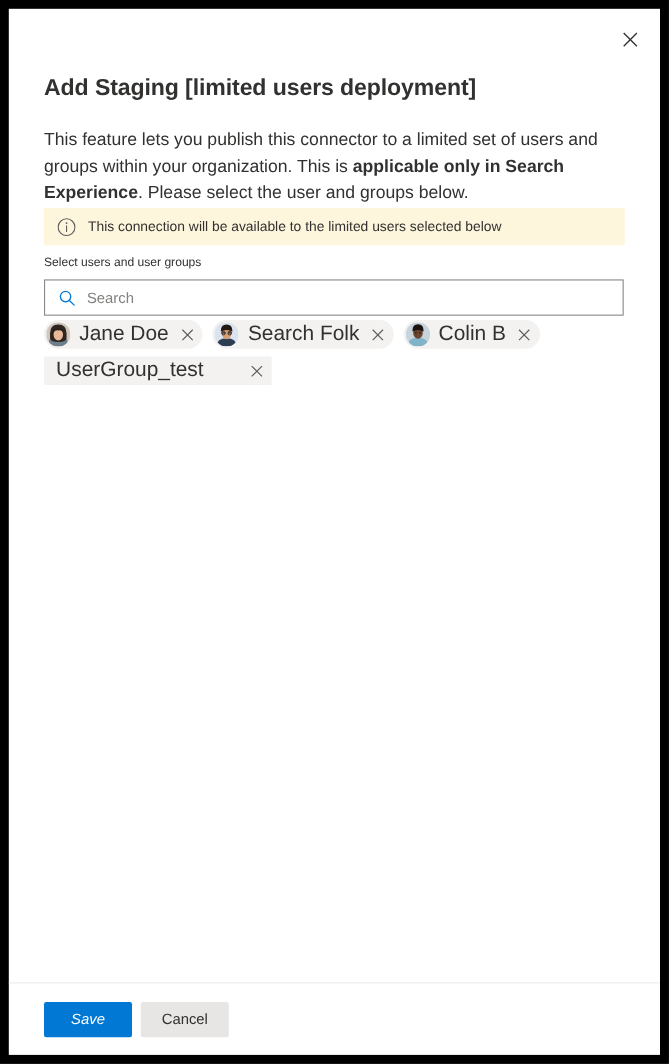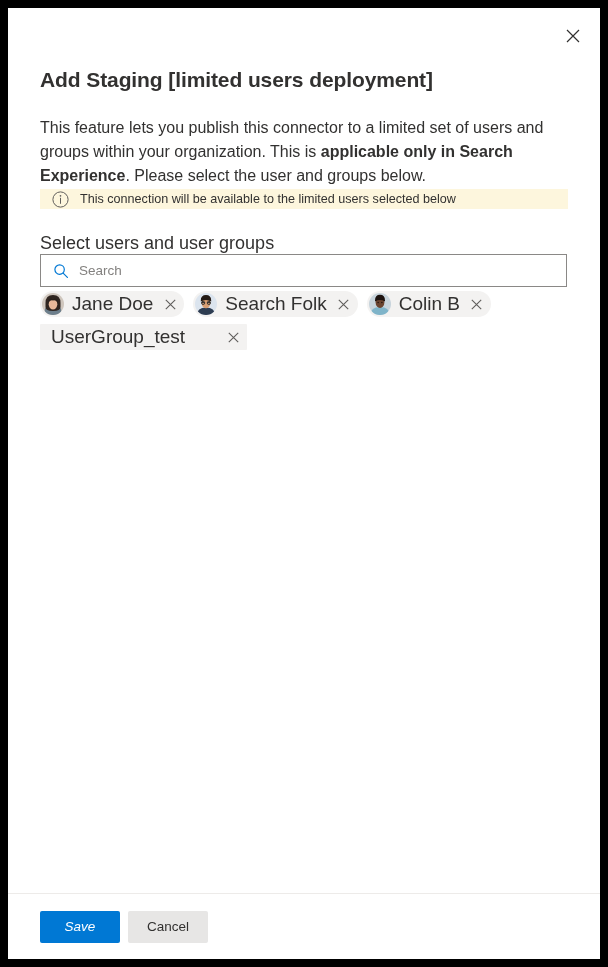--- a/index.html
+++ b/index.html
@@ -63,21 +63,21 @@
     line-height: 24px;
     color: #323130;
   }
   .description b { font-weight: bold; }
 
   .info-bar {
     position: absolute;
     left: 32px;
     top: 181px;
     width: 528px;
-    height: 20px;
+    height: 34px;
     background: #fdf6dd;
     display: flex;
     align-items: center;
     box-sizing: border-box;
     padding-left: 12px;
   }
   .info-icon {
     flex: 0 0 auto;
     width: 17px;
     height: 17px;
@@ -86,21 +86,21 @@
   .info-icon svg { display: block; }
   .info-text {
     font-size: 12.6px;
     color: #323130;
   }
 
   .field-label {
     position: absolute;
     left: 32px;
     top: 225px;
-    font-size: 18px;
+    font-size: 11px;
     color: #323130;
   }
 
   .search-box {
     position: absolute;
     left: 32px;
     top: 246px;
     width: 527px;
     height: 33px;
     border: 1px solid #8a8886;

